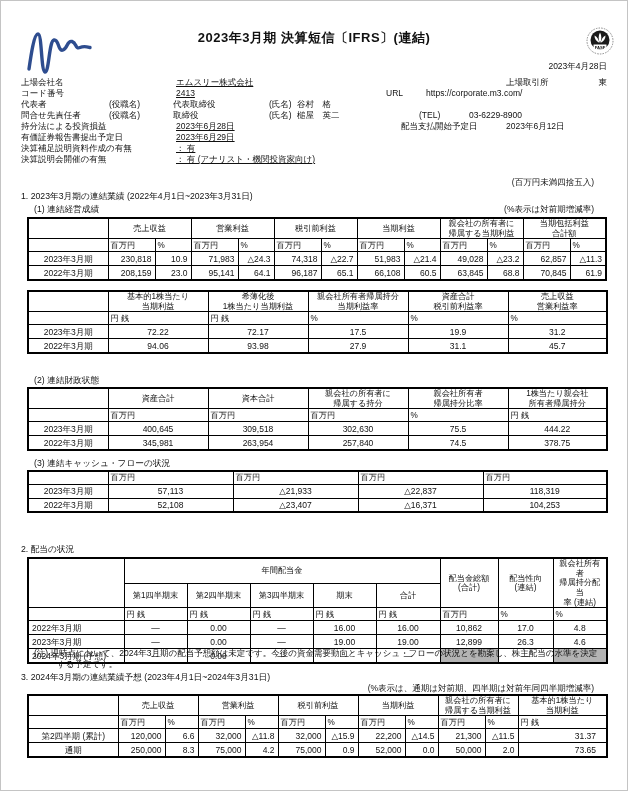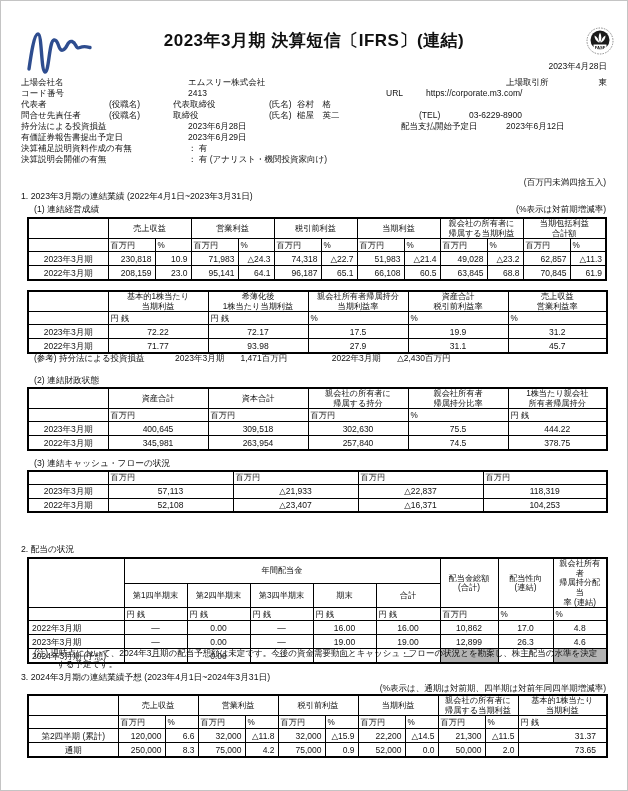--- a/index.html
+++ b/index.html
@@ -4,31 +4,31 @@
 <style>
   * { box-sizing: border-box; }
   body { margin:0; background:#e8e8e8; }
   .page {
     position:relative; width:628px; height:791px; margin:0 auto;
     background:#fff; border:1px solid #c4c4c4;
     font-family:"Liberation Sans","DejaVu Sans",sans-serif;
     font-size:8.5px; color:#111; overflow:hidden;
   }
   .title { position:absolute; top:28px; left:90px; right:90px; text-align:center;
-           font-size:17px; font-weight:bold; letter-spacing:0.5px; }
+           font-size:13px; font-weight:bold; letter-spacing:0.5px; }
   .logo { position:absolute; left:22px; top:24px; }
   .seal { position:absolute; right:12px; top:26px; }
   .docdate { position:absolute; top:60px; right:20px; }
   .iline { position:absolute; left:20px; right:20px; height:11px; }
   .iline span { position:absolute; white-space:nowrap; top:0; }
-  .r0 { left:0; } .r155 { left:167px; } .r88 { left:88px; } .r152 { left:152px; }
+  .r0 { left:0; } .r155 { left:155px;text-decoration:underline; } .r88 { left:88px; } .r152 { left:152px; }
   .r248 { left:248px; } .r276 { left:276px; } .r365 { left:365px; } .r405 { left:405px; }
   .r398 { left:398px; } .r448 { left:448px; } .r380 { left:380px; } .r485 { left:485px; }
   .rright { right:0; }
-  .note-right { position:absolute; right:21px; white-space:nowrap; }
+  .note-right { position:absolute; right:33px; white-space:nowrap; }
   .sechead { position:absolute; left:20px; white-space:nowrap; font-size:8.7px; }
   .subhead { position:absolute; left:33px; white-space:nowrap; font-size:8.7px; }
 
   table.tbl { position:absolute; border-collapse:collapse; table-layout:fixed;
               border:2px solid #000; background:#fff; }
   .tbl th, .tbl td { border:1px solid #000; padding:0 2px; font-weight:normal;
                      overflow:hidden; line-height:1.18; vertical-align:middle; }
   .tbl th { text-align:center; white-space:pre-line; font-size:8.2px; }
   .urow td { text-align:left; height:13px; padding-right:3px; font-size:8.2px; }
   .drow { height:14px; }
@@ -230,36 +230,29 @@
     <tr class="drow">
       <td class="rowlabel">2023年3月期</td>
       <td class="ctr">72.22</td>
       <td class="ctr">72.17</td>
       <td class="ctr">17.5</td>
       <td class="ctr">19.9</td>
       <td class="ctr">31.2</td>
     </tr>
     <tr class="drow">
       <td class="rowlabel">2022年3月期</td>
-      <td class="ctr">71.77</td>
+      <td class="ctr">94.06</td>
       <td class="ctr">93.98</td>
       <td class="ctr">27.9</td>
       <td class="ctr">31.1</td>
       <td class="ctr">45.7</td>
     </tr>
   </tbody>
     </table>
 
-  <div class="refline" style="top:352px">
-    <span>(参考) 持分法による投資損益</span>
-    <span style="margin-left:28px">2023年3月期</span>
-    <span style="margin-left:14px">1,471百万円</span>
-    <span style="margin-left:42px">2022年3月期</span>
-    <span style="margin-left:14px">△2,430百万円</span>
-  </div>
 
   <div class="subhead" style="top:374px">(2) 連結財政状態</div>
 
   <table class="tbl" style="left:26px;top:386px;width:579px">
     <colgroup>
       <col style="width:80px">
         <col style="width:100px">
         <col style="width:100px">
         <col style="width:100px">
         <col style="width:100px">

